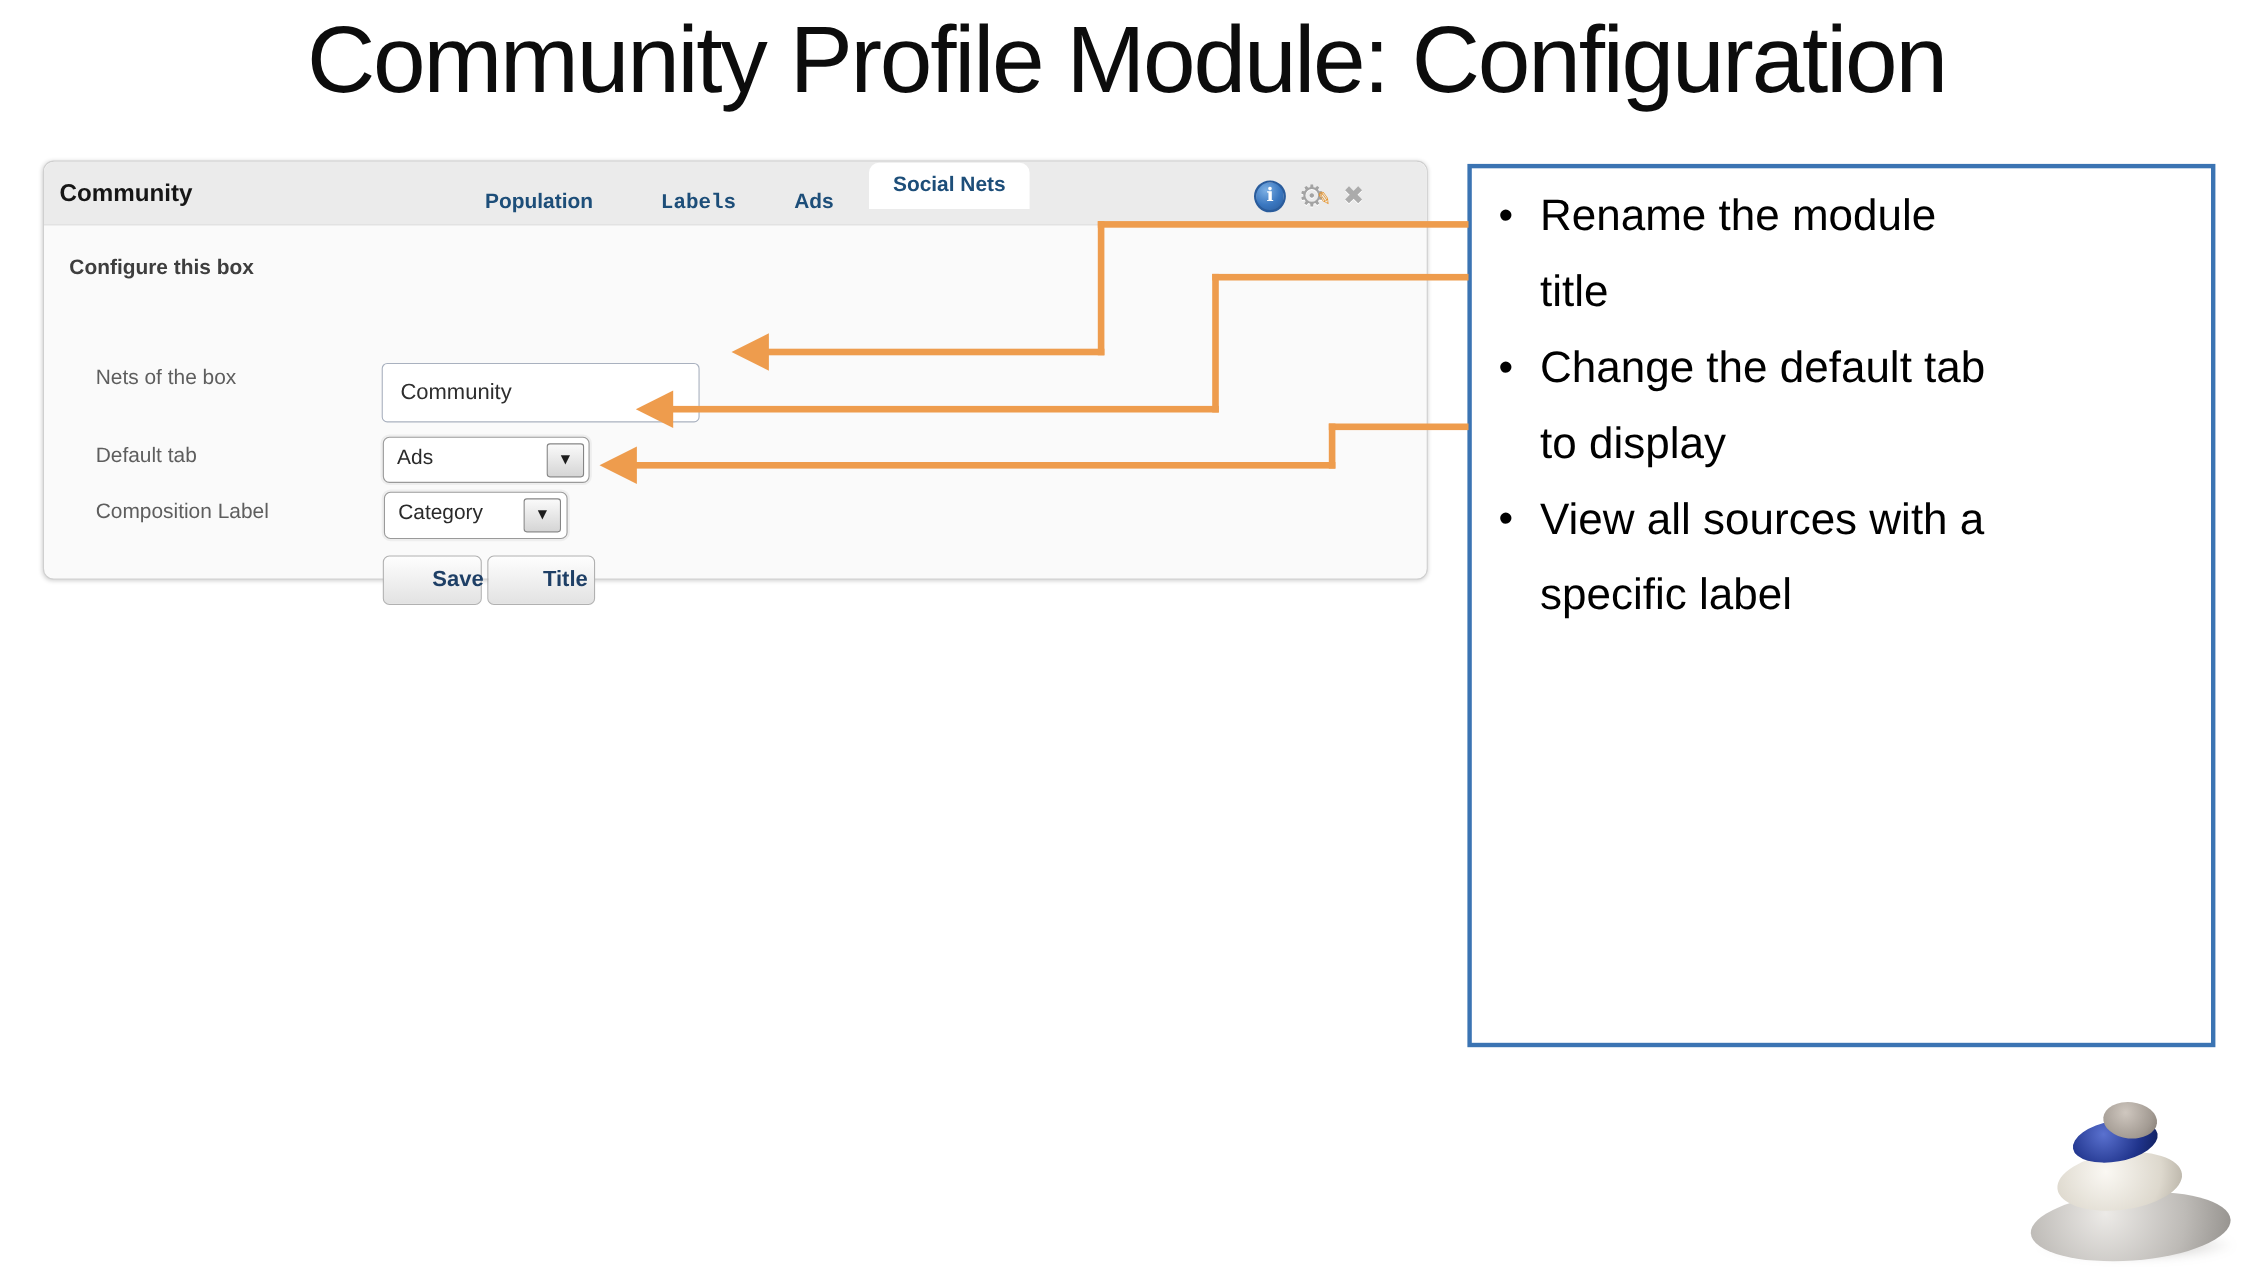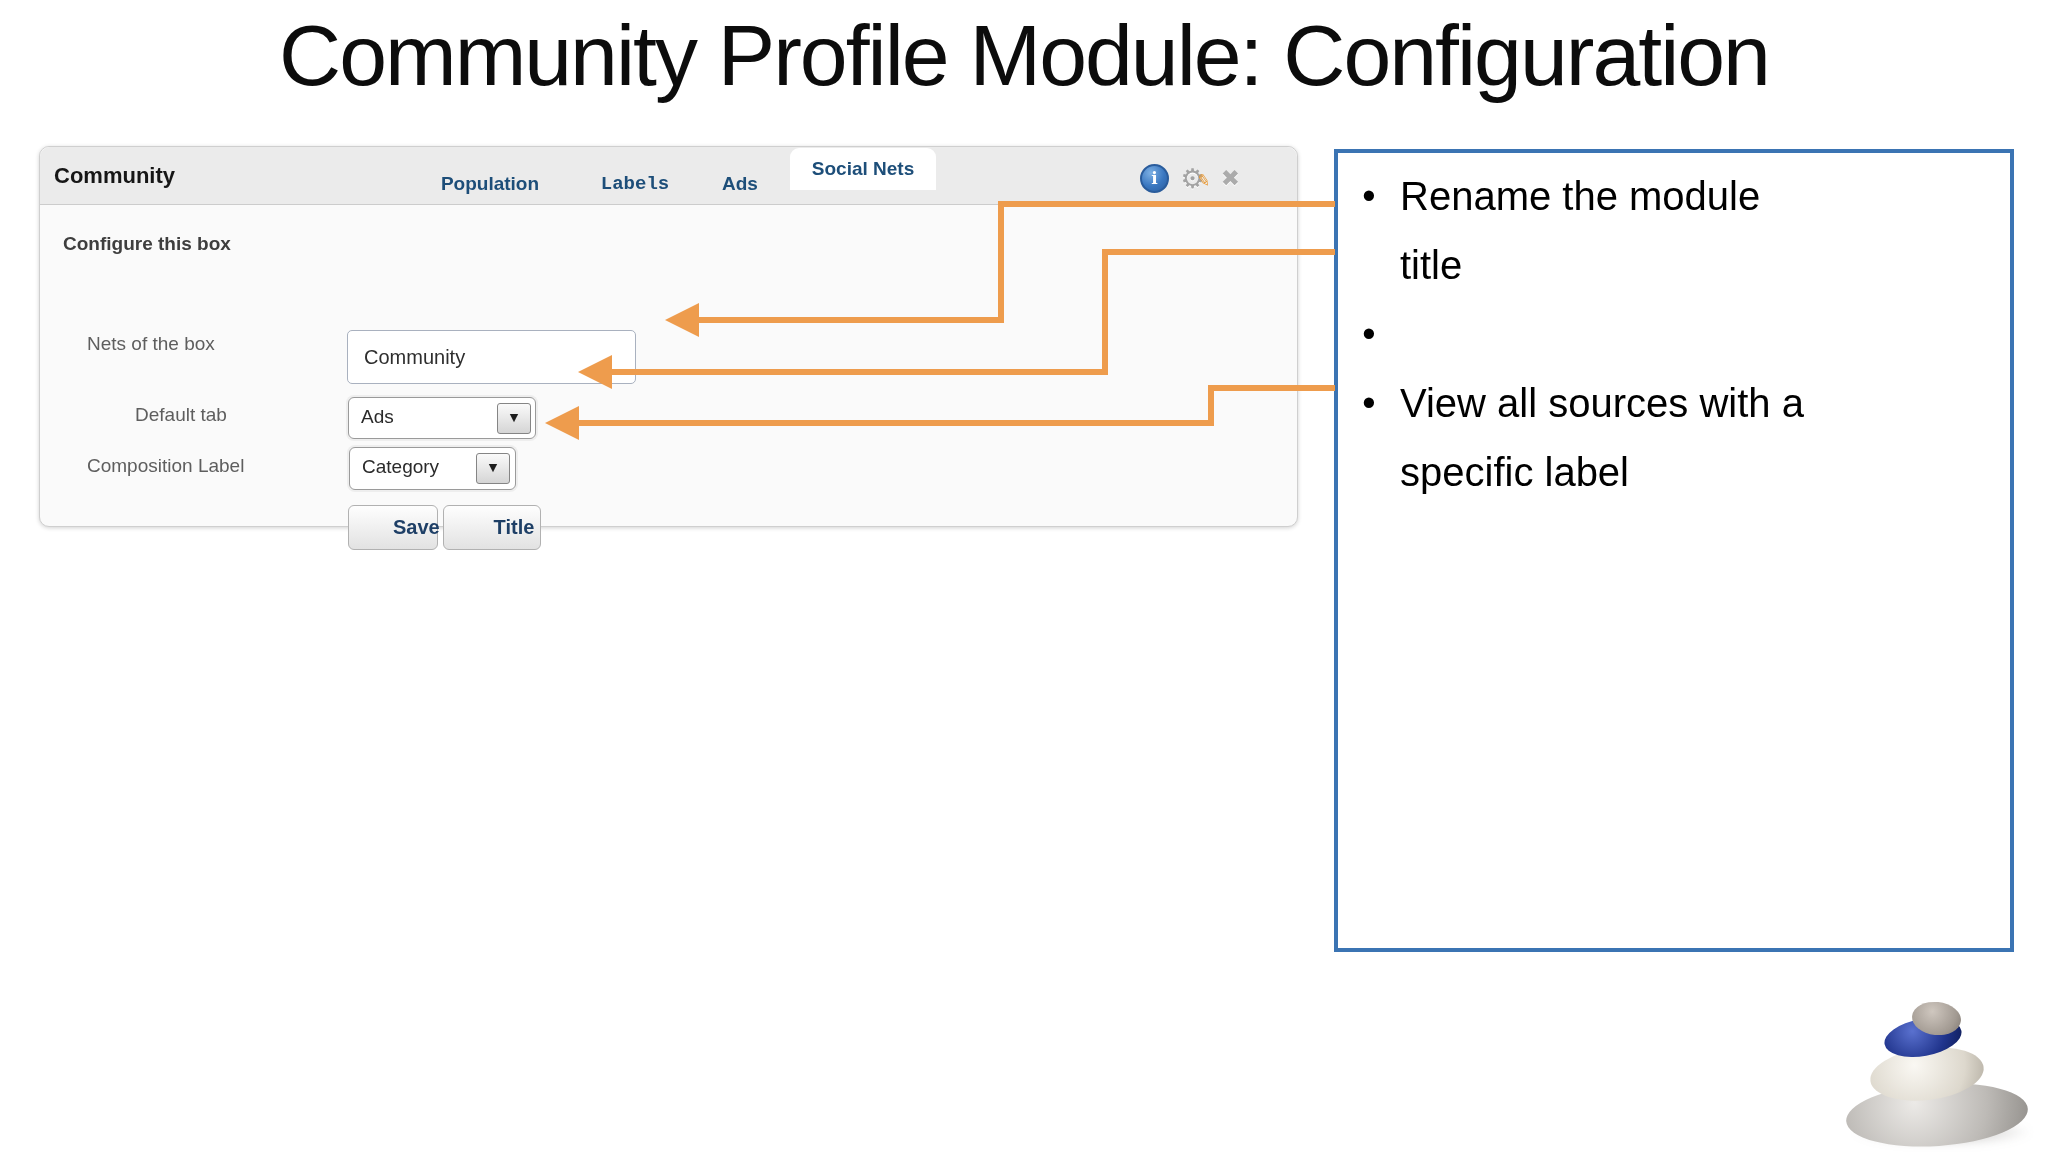--- a/index.html
+++ b/index.html
@@ -35,21 +35,21 @@
     color:#a3a3a3;text-align:center;text-shadow:0 1px 0 #fff;}
   .icon-gear .pencil{position:absolute;right:-3px;bottom:-2px;font-size:16px;color:#e8962e;
     transform:rotate(10deg);text-shadow:none;}
   .icon-close{font-family:"DejaVu Sans",sans-serif;font-size:23px;line-height:29px;
     color:#ababab;text-align:center;font-weight:bold;text-shadow:0 1px 0 #fff;}
 
   .module-body{position:absolute;left:0;top:58px;width:100%;height:320px;}
   .section-title{position:absolute;left:23px;top:28px;font-size:19px;font-weight:bold;color:#3e3e3e;}
   .field-label{position:absolute;font-size:19px;color:#5e5e5e;}
   .lbl-1{left:47px;top:128px;}
-  .lbl-2{left:47px;top:199px;margin-left:48px;}
+  .lbl-2{left:47px;top:199px;}
   .lbl-3{left:47px;top:250px;}
   .text-input{position:absolute;left:307px;top:125px;width:289px;height:54px;
     border:1px solid #a9b1bf;border-radius:5px;background:#ffffff;box-sizing:border-box;
     font-size:20px;color:#2e2e2e;padding:0 0 0 16px;outline:none;
     font-family:"Liberation Sans",sans-serif;}
   .select{position:absolute;background:#ffffff;border:1px solid #9a9a9a;border-radius:6px;
     box-shadow:0 0 0 2px #eeeeee;cursor:pointer;}
   .sel-1{left:308px;top:192px;width:186px;height:40px;}
   .sel-2{left:309px;top:242px;width:165px;height:41px;}
   .select .sel-value{position:absolute;left:12px;top:8px;font-size:19px;color:#2a2a2a;}
@@ -157,20 +157,24 @@
   <div class="panel-inner">
     <div class="panel-item">
       <div class="panel-bullet">•</div>
       <div class="panel-lines">
         <div>Rename the module</div>
         <div>title</div>
       </div>
     </div>
     <div class="panel-item">
       <div class="panel-bullet">•</div>
+      <div class="panel-lines">
+        <div>Change the default tab</div>
+        <div>to display</div>
+      </div>
     </div>
     <div class="panel-item">
       <div class="panel-bullet">•</div>
       <div class="panel-lines">
         <div>View all sources with a</div>
         <div>specific label</div>
       </div>
     </div>
   </div>
 </div>

